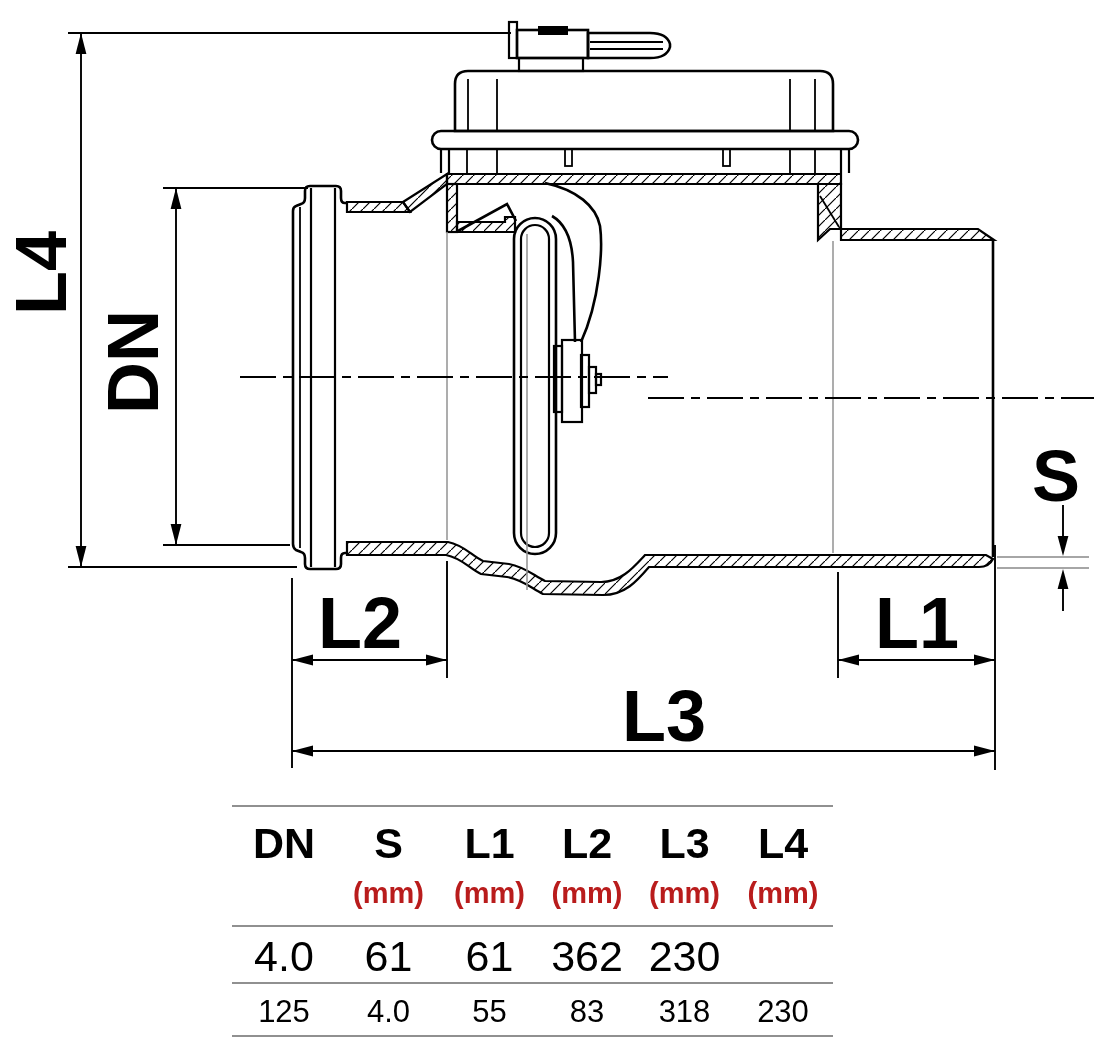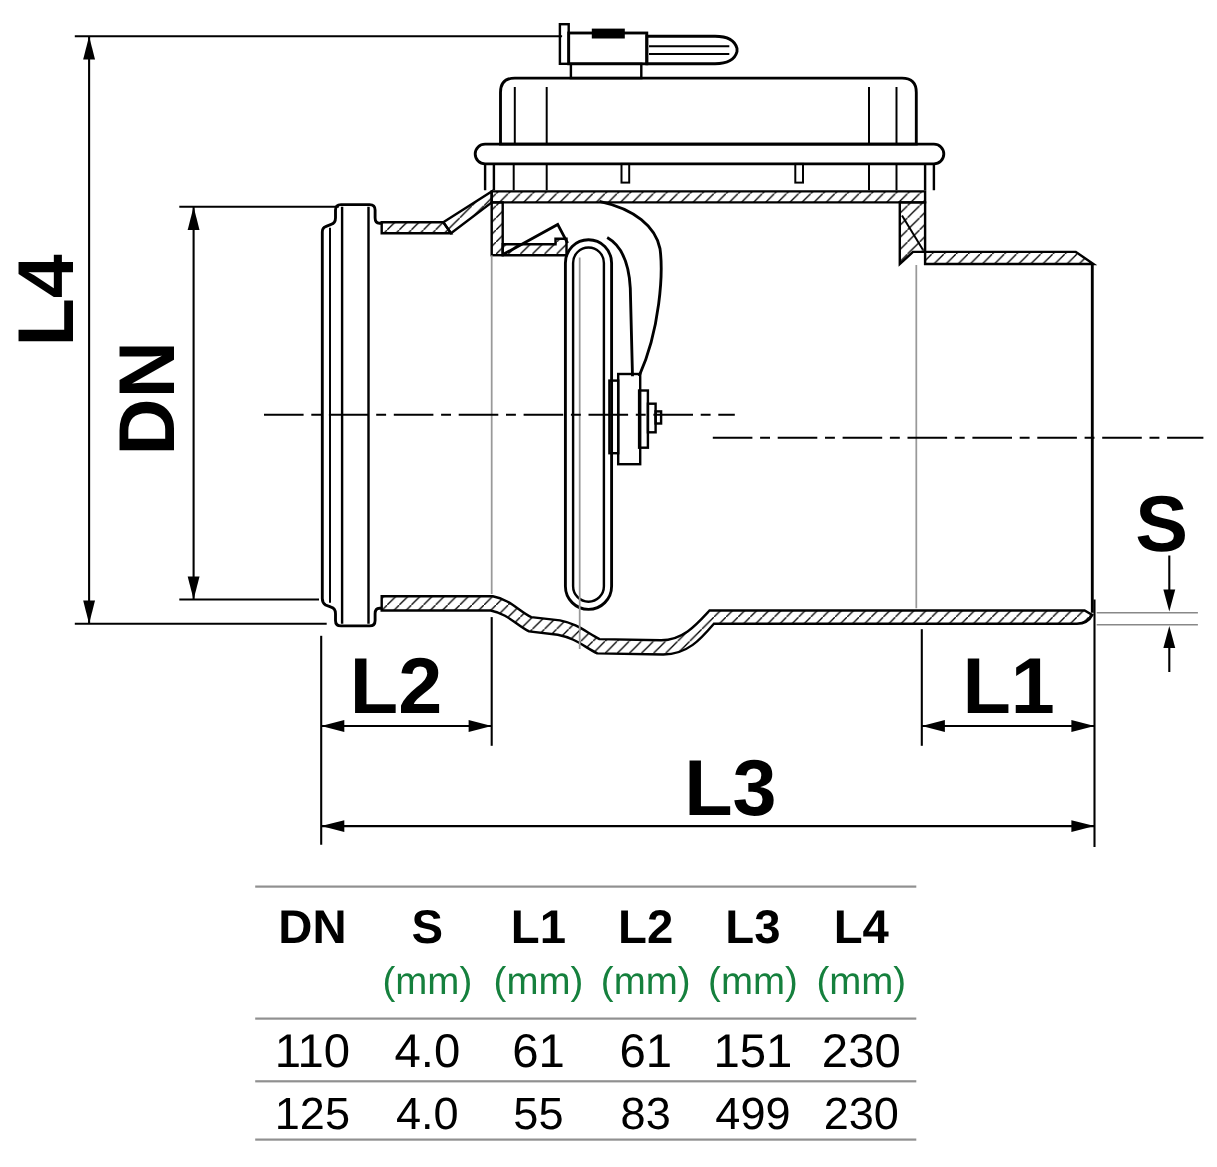--- a/index.html
+++ b/index.html
@@ -14,23 +14,23 @@
   }
   
   .spec-table { position:absolute; left:232px; top:805px; width:601px; height:234px; }
   .tline { position:absolute; left:0; width:601px; height:2px; background:#909090; }
   .trow {
     position:absolute; left:0; width:601px; display:grid;
     grid-template-columns:104px 105px 97px 98px 97px 100px;
   }
   .trow > div { text-align:center; white-space:nowrap; }
   .th  { top:16px;  height:44px; line-height:44px; font-size:43px; font-weight:700; color:#000; }
-  .tu  { top:70px;  height:36px; line-height:36px; font-size:35px; font-weight:400; color:#15803d; }
+  .tu  { top:70px;  height:36px; line-height:36px; font-size:29px; font-weight:700; color:#b91c1c; }
   .td1 { top:128px; height:46px; line-height:46px; font-size:43px; font-weight:400; color:#000; }
-  .td2 { top:184px; height:46px; line-height:46px; font-size:41px; font-weight:400; color:#000; }
+  .td2 { top:184px; height:46px; line-height:46px; font-size:31px; font-weight:400; color:#000; }
 </style>
 </head>
 <body>
 
 <div class="page">
 
   <svg width="1106" height="795" viewBox="0 0 1106 795" style="position:absolute;left:0;top:0;">
     <defs>
       <pattern id="hatch" width="11" height="11" patternUnits="userSpaceOnUse">
         <path d="M0,11 L11,0" stroke="#000" stroke-width="1.2"></path>
@@ -183,30 +183,29 @@
     <div class="trow tu">
       <div></div>
       <div>(mm)</div>
       <div>(mm)</div>
       <div>(mm)</div>
       <div>(mm)</div>
       <div>(mm)</div>
     </div>
 
     <div class="trow td1">
-      <div>110</div>
       <div>4.0</div>
       <div>61</div>
       <div>61</div>
-      <div>151</div>
+      <div>362</div>
       <div>230</div>
     </div>
 
     <div class="trow td2">
       <div>125</div>
       <div>4.0</div>
       <div>55</div>
       <div>83</div>
-      <div>499</div>
+      <div>318</div>
       <div>230</div>
     </div>
   </div>
 </div>
 
 </body></html>

